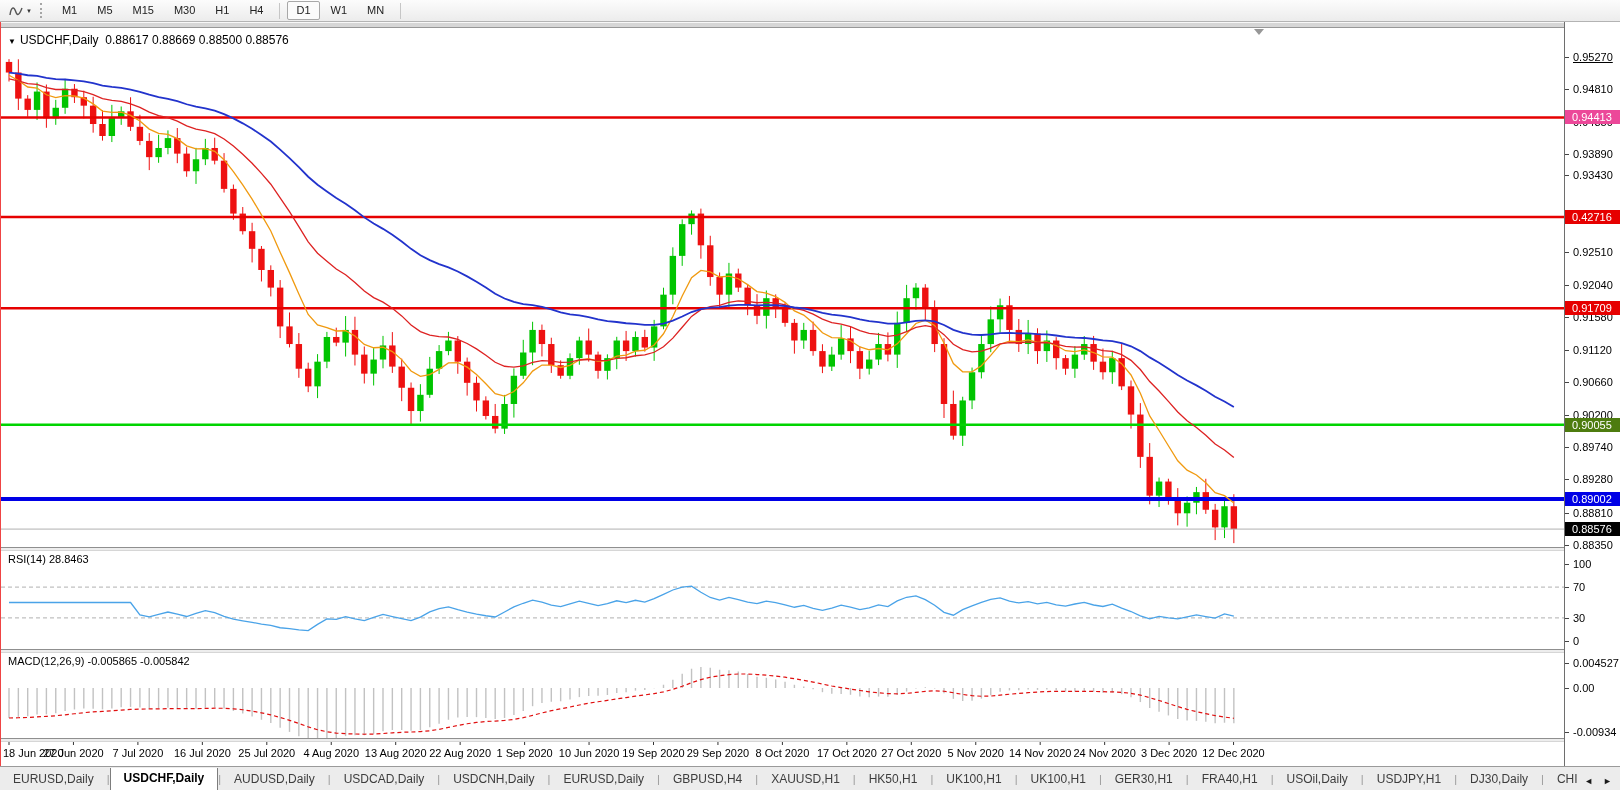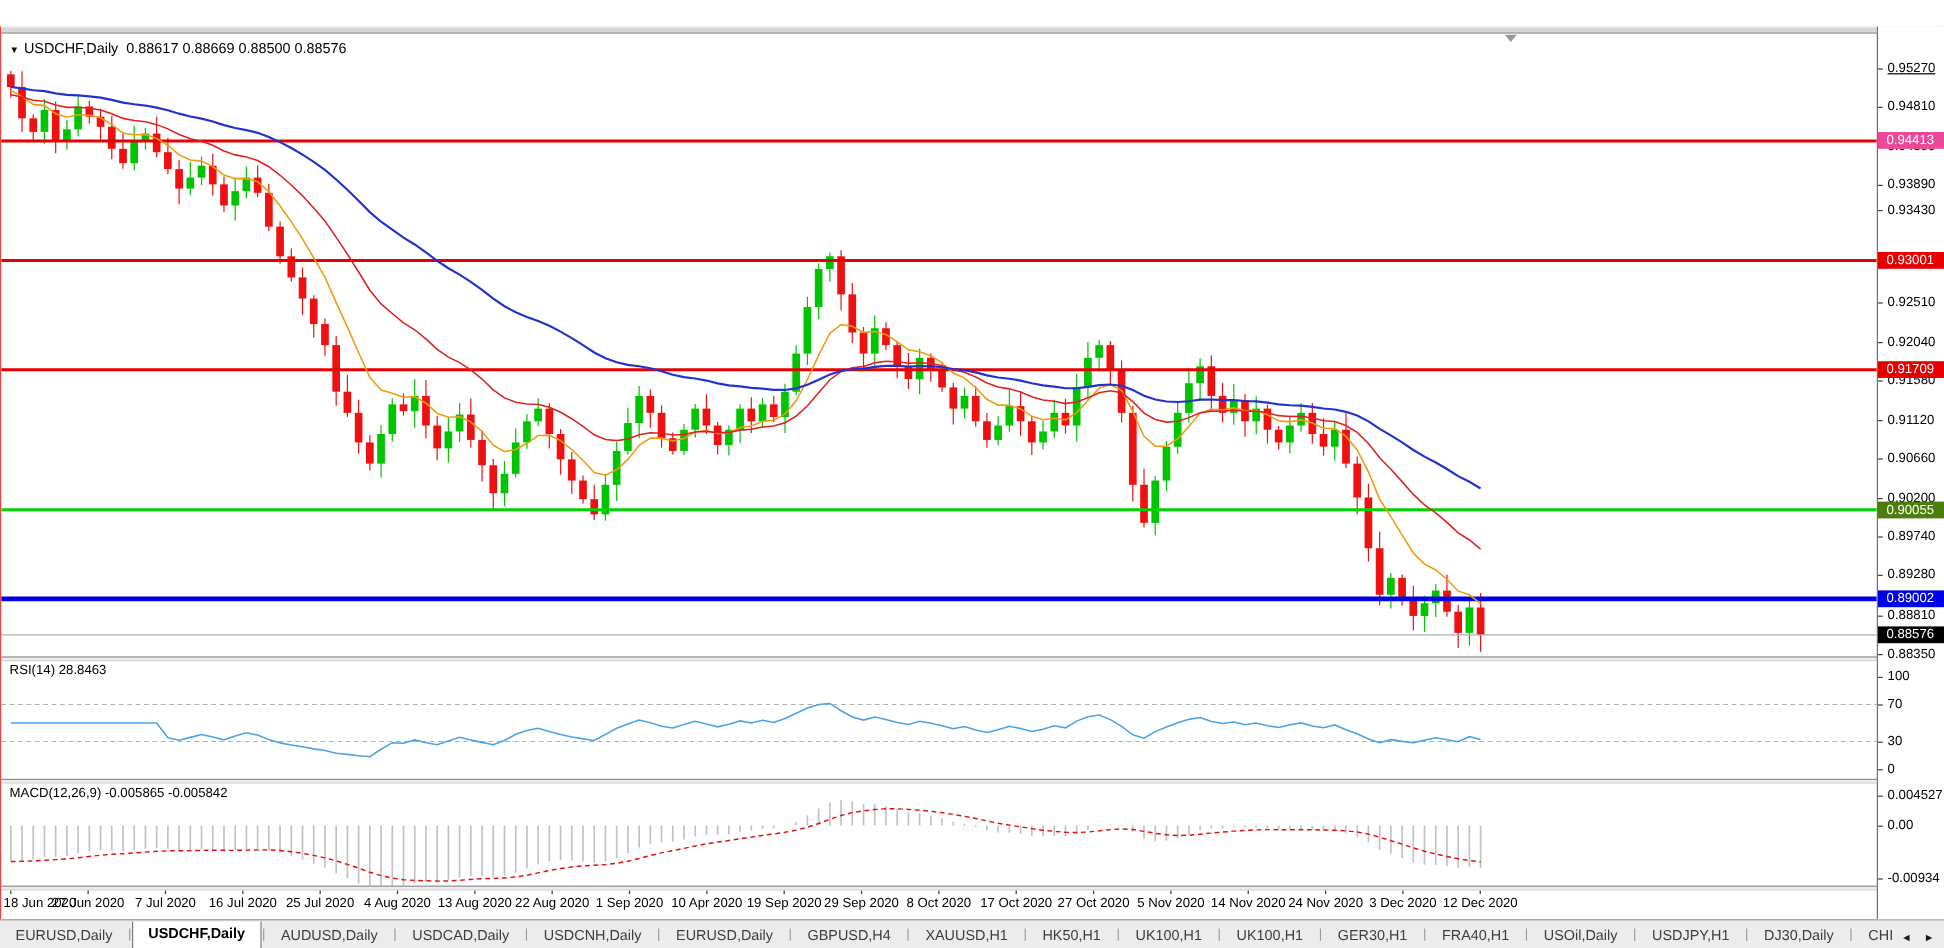--- a/index.html
+++ b/index.html
@@ -51,20 +51,42 @@
               color:#000;padding:4px 13px 5px;margin-top:-2px;}
   .tabsep{flex:0 0 auto;color:#999;font-size:11px;padding:3px 0 5px;}
   .tab-arrows{flex:0 0 auto;display:flex;align-items:center;padding:0 5px 3px 3px;gap:4px;}
   .arrow-btn{font-size:9px;color:#1a1a1a;padding:1px 3px;}
 </style>
 </head>
 <body>
 
 <div id="app">
 
+  <div id="toolbar">
+    <div class="tool-icon-group">
+      <svg width="16" height="14" viewBox="0 0 16 14">
+        <path d="M2 11 C3 3,6 2,7.5 7 C9 12,11 12,14 4" stroke="#555" fill="none" stroke-width="1.4"></path>
+      </svg>
+      <span class="caret">▼</span>
+    </div>
+    <div class="grip"></div>
+    <div id="tf-buttons">
+        <div class="tf-btn">M1</div>
+        <div class="tf-btn">M5</div>
+        <div class="tf-btn">M15</div>
+        <div class="tf-btn">M30</div>
+        <div class="tf-btn">H1</div>
+        <div class="tf-btn">H4</div>
+        <div class="tb-sep"></div>
+        <div class="tf-btn active">D1</div>
+        <div class="tf-btn">W1</div>
+        <div class="tf-btn">MN</div>
+        <div class="tb-sep"></div>
+      </div>
+  </div>
 
   <div id="chartwin">
     <div id="hscroll"></div>
     <div id="shift-marker"></div>
 
     <svg id="chart-svg" width="1620" height="744">
         <g>
           <line x1="8" y1="37.125528913963876" x2="8" y2="59.50868662287138" stroke="#ee1111" stroke-width="1"></line>
           <rect x="4.8" y="39.94640338504961" width="6.4" height="10.578279266572252" fill="#ee1111"></rect>
           <line x1="17.35" y1="37.30391661702789" x2="17.35" y2="87.97042892984483" stroke="#ee1111" stroke-width="1"></line>
@@ -535,37 +557,37 @@
         <div class="ytick" style="top: 483.581px;">0.88810</div>
         <div class="ytick" style="top: 516.021px;">0.88350</div>
         <div class="ytick" style="top: 535px;">100</div>
         <div class="ytick" style="top: 558.1px;">70</div>
         <div class="ytick" style="top: 588.9px;">30</div>
         <div class="ytick" style="top: 612px;">0</div>
         <div class="ytick" style="top: 634.03px;">0.004527</div>
         <div class="ytick" style="top: 659px;">0.00</div>
         <div class="ytick" style="top: 703px;">-0.00934</div>
         <div class="plabel" style="top: 88.4471px; background: #ec4899;">0.94413</div>
-        <div class="plabel" style="top: 188.024px; background: rgb(230, 0, 0);">0.93001</div>
+        <div class="plabel" style="top: 188.024px; background: rgb(230, 0, 0);">0.42716</div>
         <div class="plabel" style="top: 279.138px; background: rgb(230, 0, 0);">0.91709</div>
         <div class="plabel" style="top: 395.781px; background: #4d7c0f;">0.90055</div>
         <div class="plabel" style="top: 470.041px; background: rgb(0, 0, 230);">0.89002</div>
         <div class="plabel" style="top: 500.083px; background: rgb(0, 0, 0);">0.88576</div>
       </div>
     <div id="date-axis">
         <span class="dtick" style="left: 2px;">18 Jun 2020</span>
         <span class="dtick" style="left: 72.45px; transform: translateX(-50%);">27 Jun 2020</span>
         <span class="dtick" style="left: 136.9px; transform: translateX(-50%);">7 Jul 2020</span>
         <span class="dtick" style="left: 201.35px; transform: translateX(-50%);">16 Jul 2020</span>
         <span class="dtick" style="left: 265.8px; transform: translateX(-50%);">25 Jul 2020</span>
         <span class="dtick" style="left: 330.25px; transform: translateX(-50%);">4 Aug 2020</span>
         <span class="dtick" style="left: 394.7px; transform: translateX(-50%);">13 Aug 2020</span>
         <span class="dtick" style="left: 459.15px; transform: translateX(-50%);">22 Aug 2020</span>
         <span class="dtick" style="left: 523.6px; transform: translateX(-50%);">1 Sep 2020</span>
-        <span class="dtick" style="left: 588.05px; transform: translateX(-50%);">10 Apr 2020</span>
+        <span class="dtick" style="left: 588.05px; transform: translateX(-50%);">10 Jun 2020</span>
         <span class="dtick" style="left: 652.5px; transform: translateX(-50%);">19 Sep 2020</span>
         <span class="dtick" style="left: 716.95px; transform: translateX(-50%);">29 Sep 2020</span>
         <span class="dtick" style="left: 781.4px; transform: translateX(-50%);">8 Oct 2020</span>
         <span class="dtick" style="left: 845.85px; transform: translateX(-50%);">17 Oct 2020</span>
         <span class="dtick" style="left: 910.3px; transform: translateX(-50%);">27 Oct 2020</span>
         <span class="dtick" style="left: 974.75px; transform: translateX(-50%);">5 Nov 2020</span>
         <span class="dtick" style="left: 1039.2px; transform: translateX(-50%);">14 Nov 2020</span>
         <span class="dtick" style="left: 1103.65px; transform: translateX(-50%);">24 Nov 2020</span>
         <span class="dtick" style="left: 1168.1px; transform: translateX(-50%);">3 Dec 2020</span>
         <span class="dtick" style="left: 1232.55px; transform: translateX(-50%);">12 Dec 2020</span>

